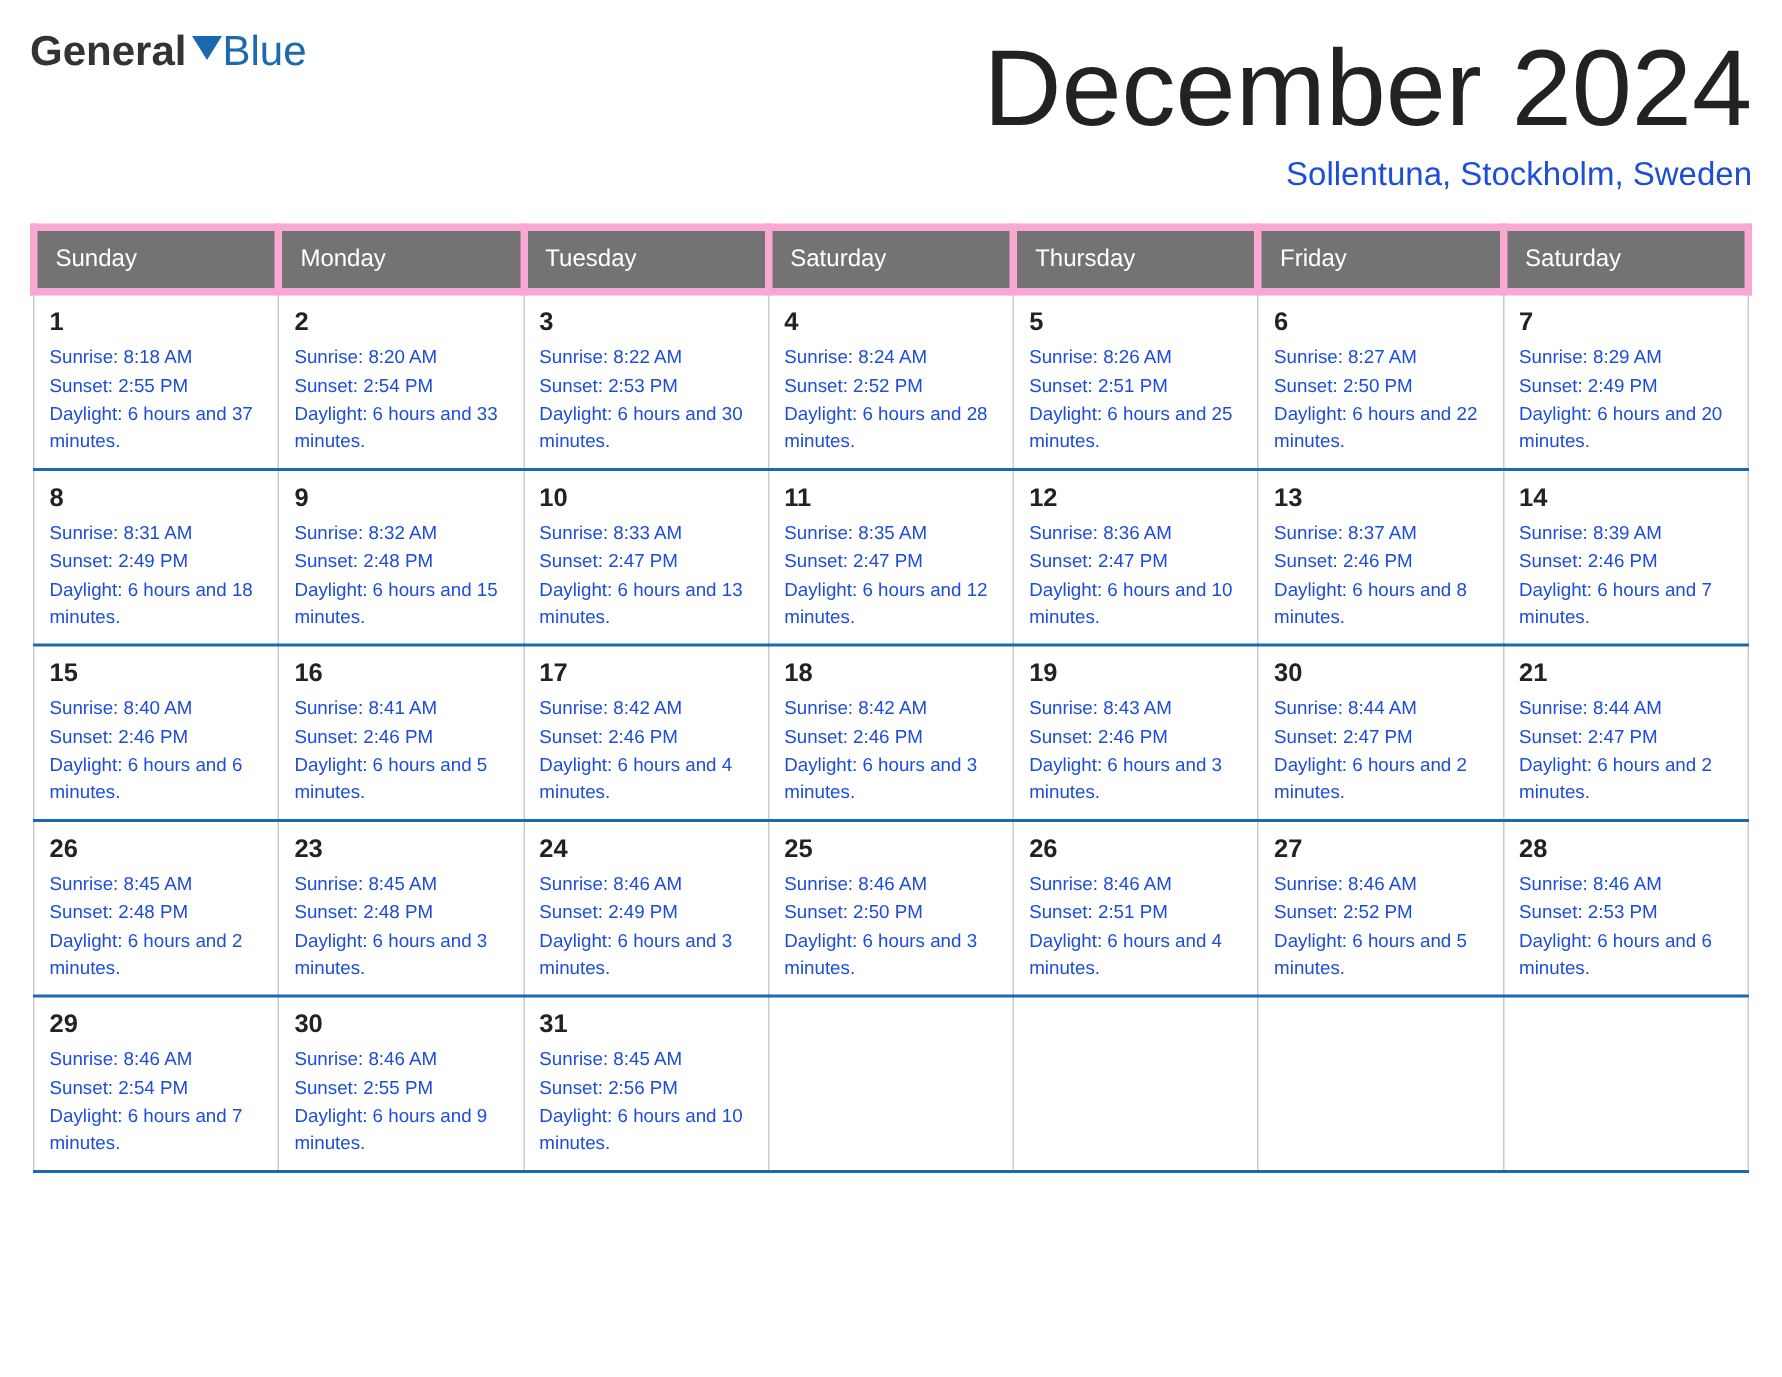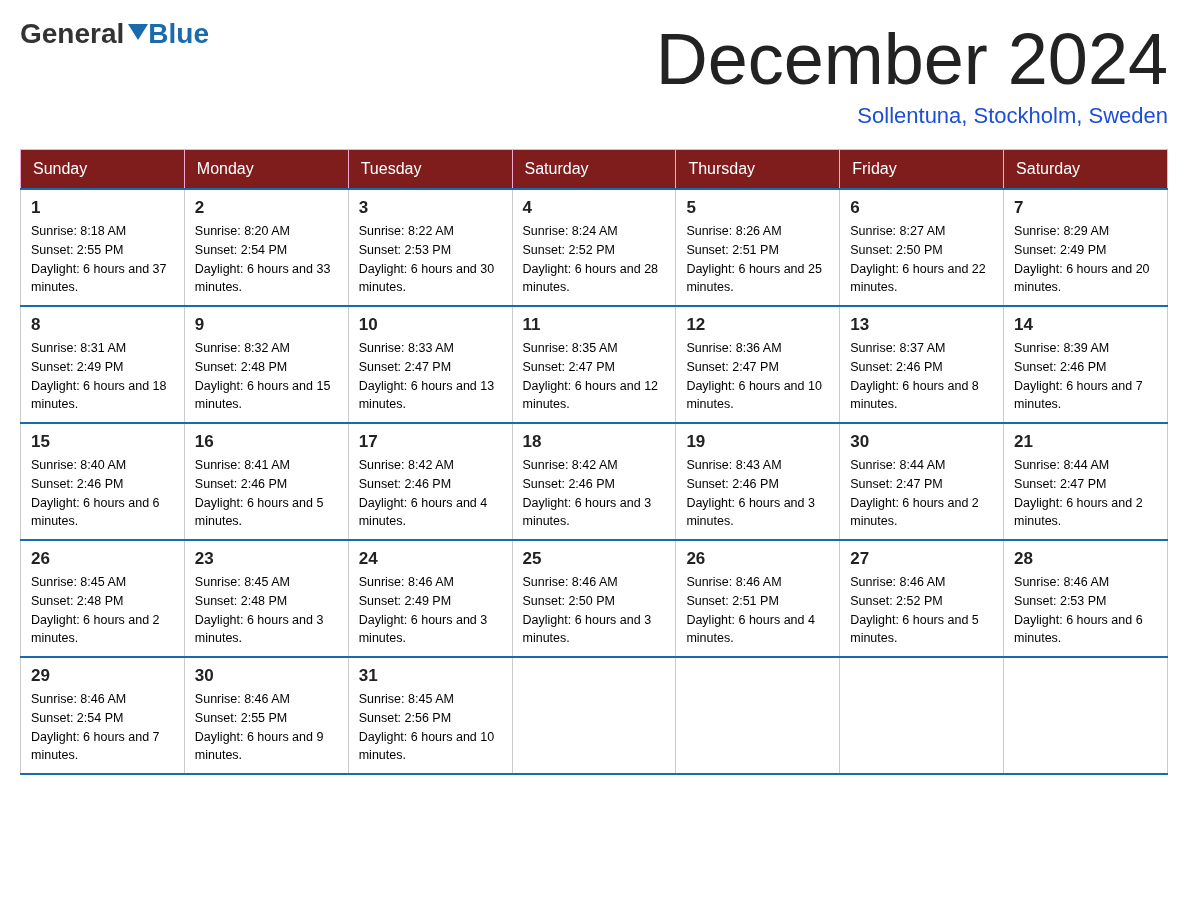--- a/index.html
+++ b/index.html
@@ -22,21 +22,21 @@
       align-items: flex-start;
     }
     .logo-general {
       font-size: 28px;
       font-weight: bold;
       color: #333;
       line-height: 1;
     }
     .logo-blue {
       font-size: 28px;
-      font-weight: bold;
+      font-weight: normal;
       color: #1a6aad;
       line-height: 1;
     }
     .logo-triangle {
       display: inline-block;
       width: 0;
       height: 0;
       border-left: 10px solid transparent;
       border-right: 10px solid transparent;
       border-top: 16px solid #1a6aad;
@@ -60,48 +60,48 @@
     .location-title {
       font-size: 22px;
       color: #1d4ed8;
       margin-top: 4px;
     }
     .calendar {
       width: 100%;
       border-collapse: collapse;
     }
     .calendar th {
-      background-color: #7f1d1d;
+      background-color: #737373;
       color: #ffffff;
       padding: 10px 12px;
       text-align: left;
       font-size: 16px;
       font-weight: normal;
-      border: 1px solid #f9a8d4;
+      border: 5px solid #f9a8d4;
     }
     .calendar td {
       border: 1px solid #cccccc;
       padding: 8px 10px;
       vertical-align: top;
       width: 14.28%;
       min-height: 100px;
       background: #ffffff;
     }
     .calendar tr {
       border-bottom: 2px solid #1a6aad;
     }
     .day-number {
       font-size: 17px;
       font-weight: bold;
       color: #222;
       margin-bottom: 4px;
     }
     .day-info {
       font-size: 12.5px;
-      color: #000000;
+      color: #1d4ed8;
       line-height: 1.5;
     }
   </style>
 </head>
 <body>
 
 <div class="header">
   <div class="logo">
     <div class="logo-row">
       <span class="logo-general">General</span>

